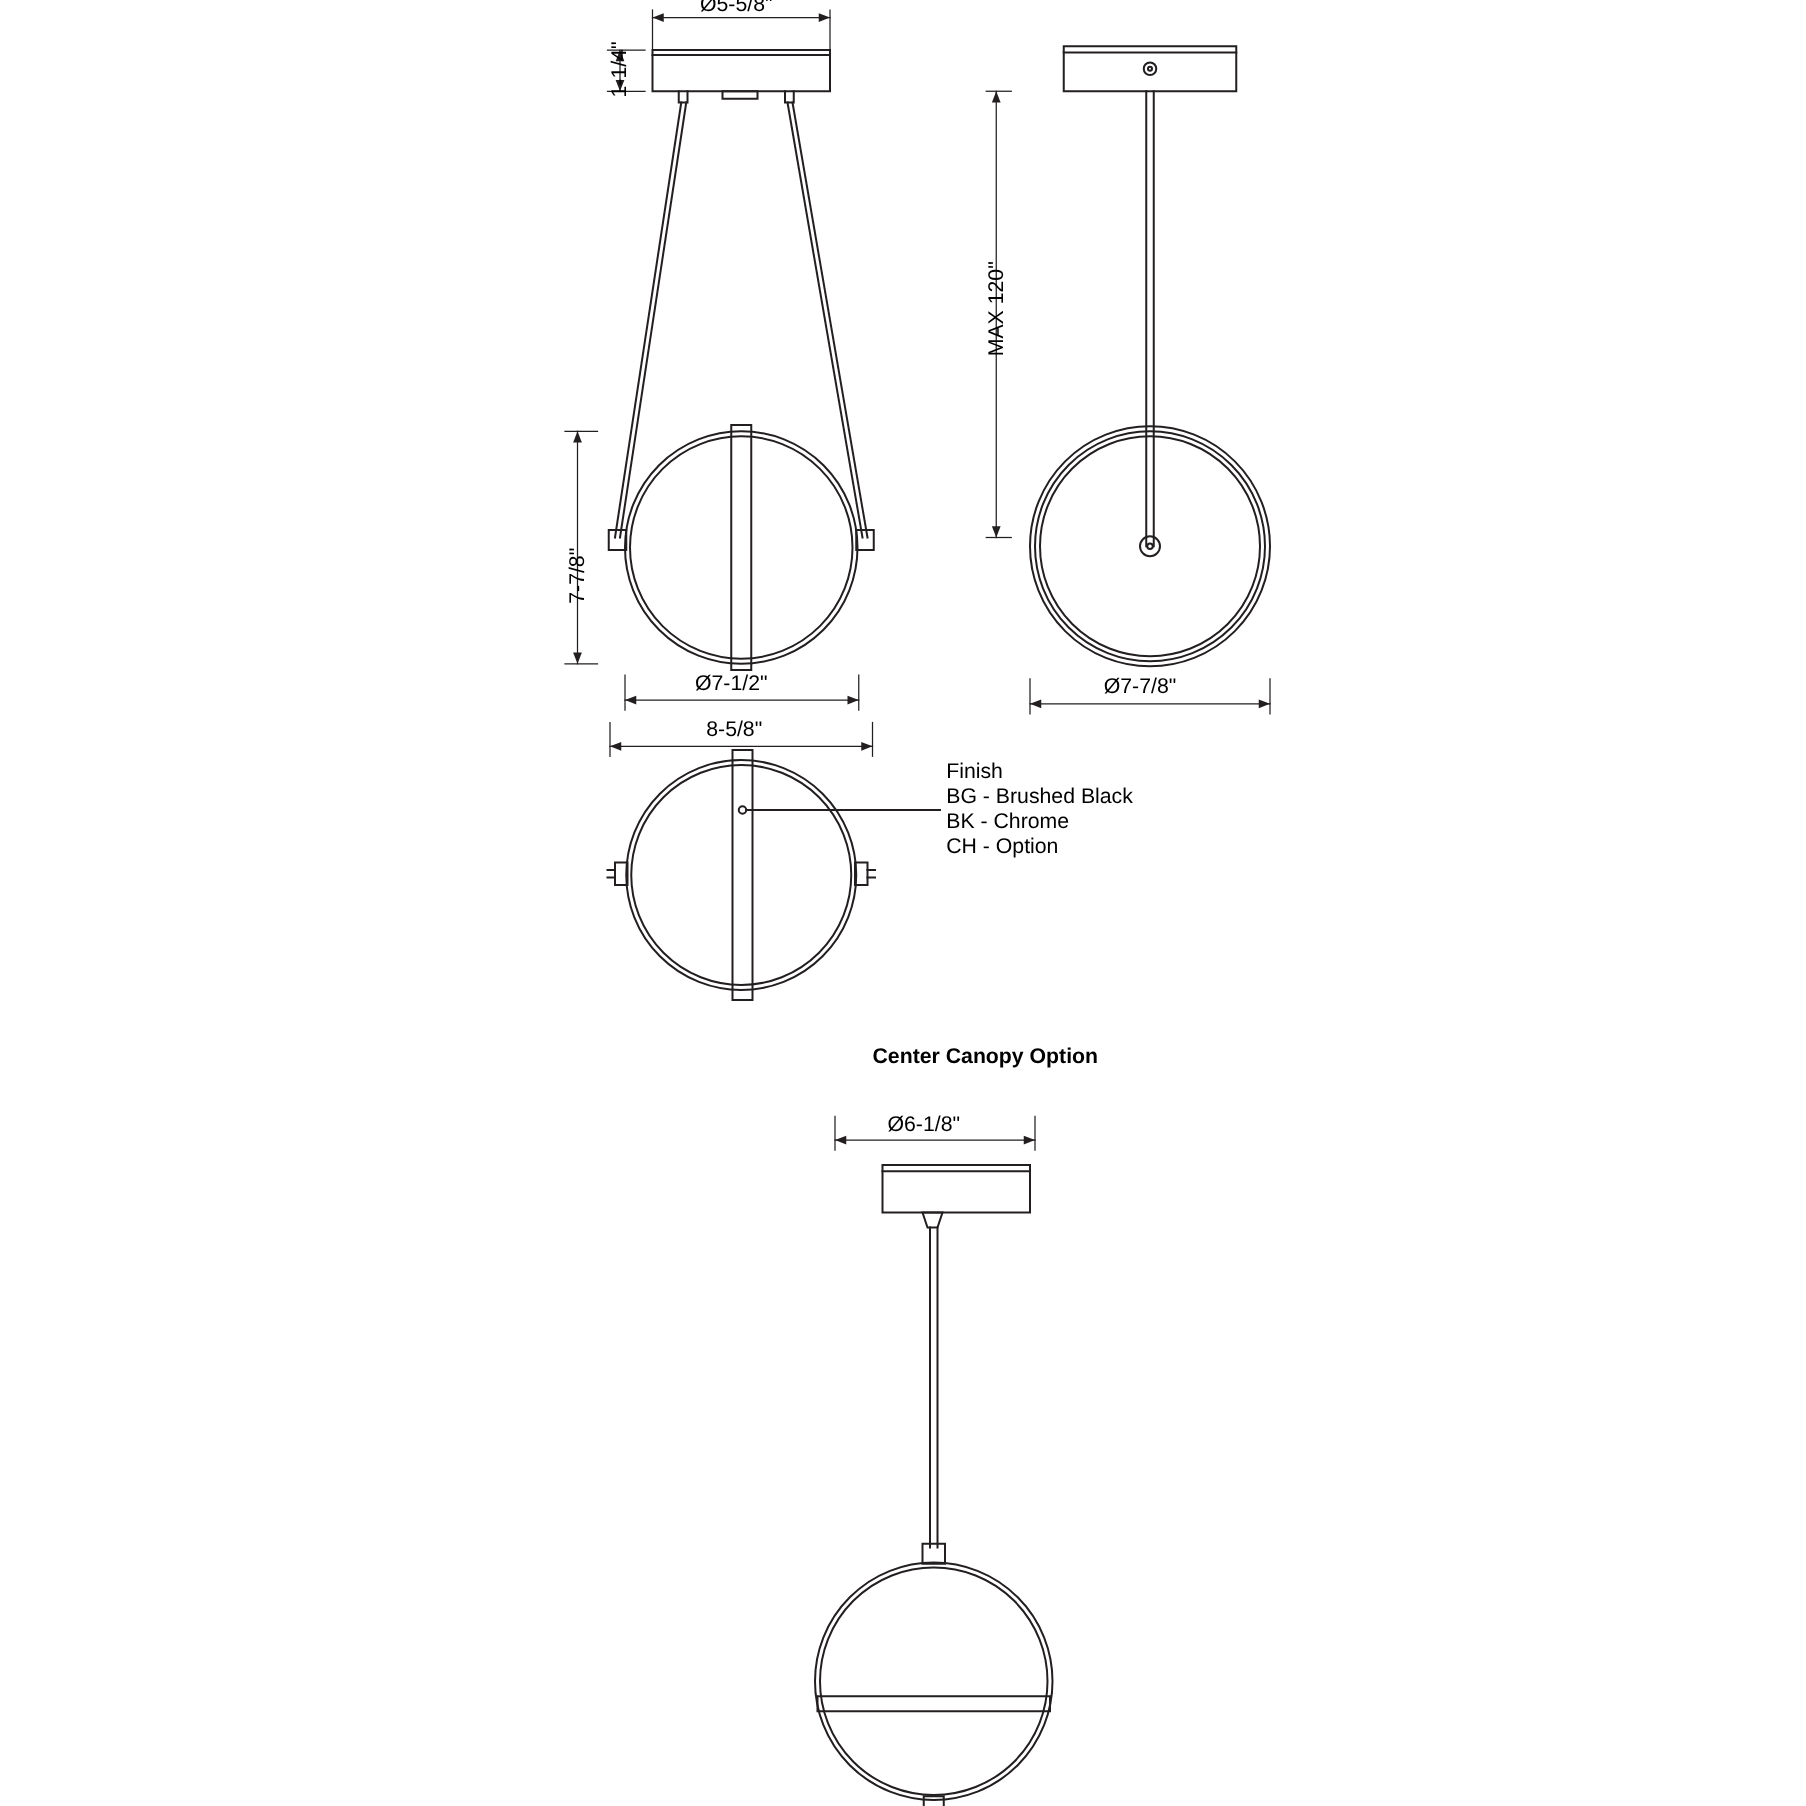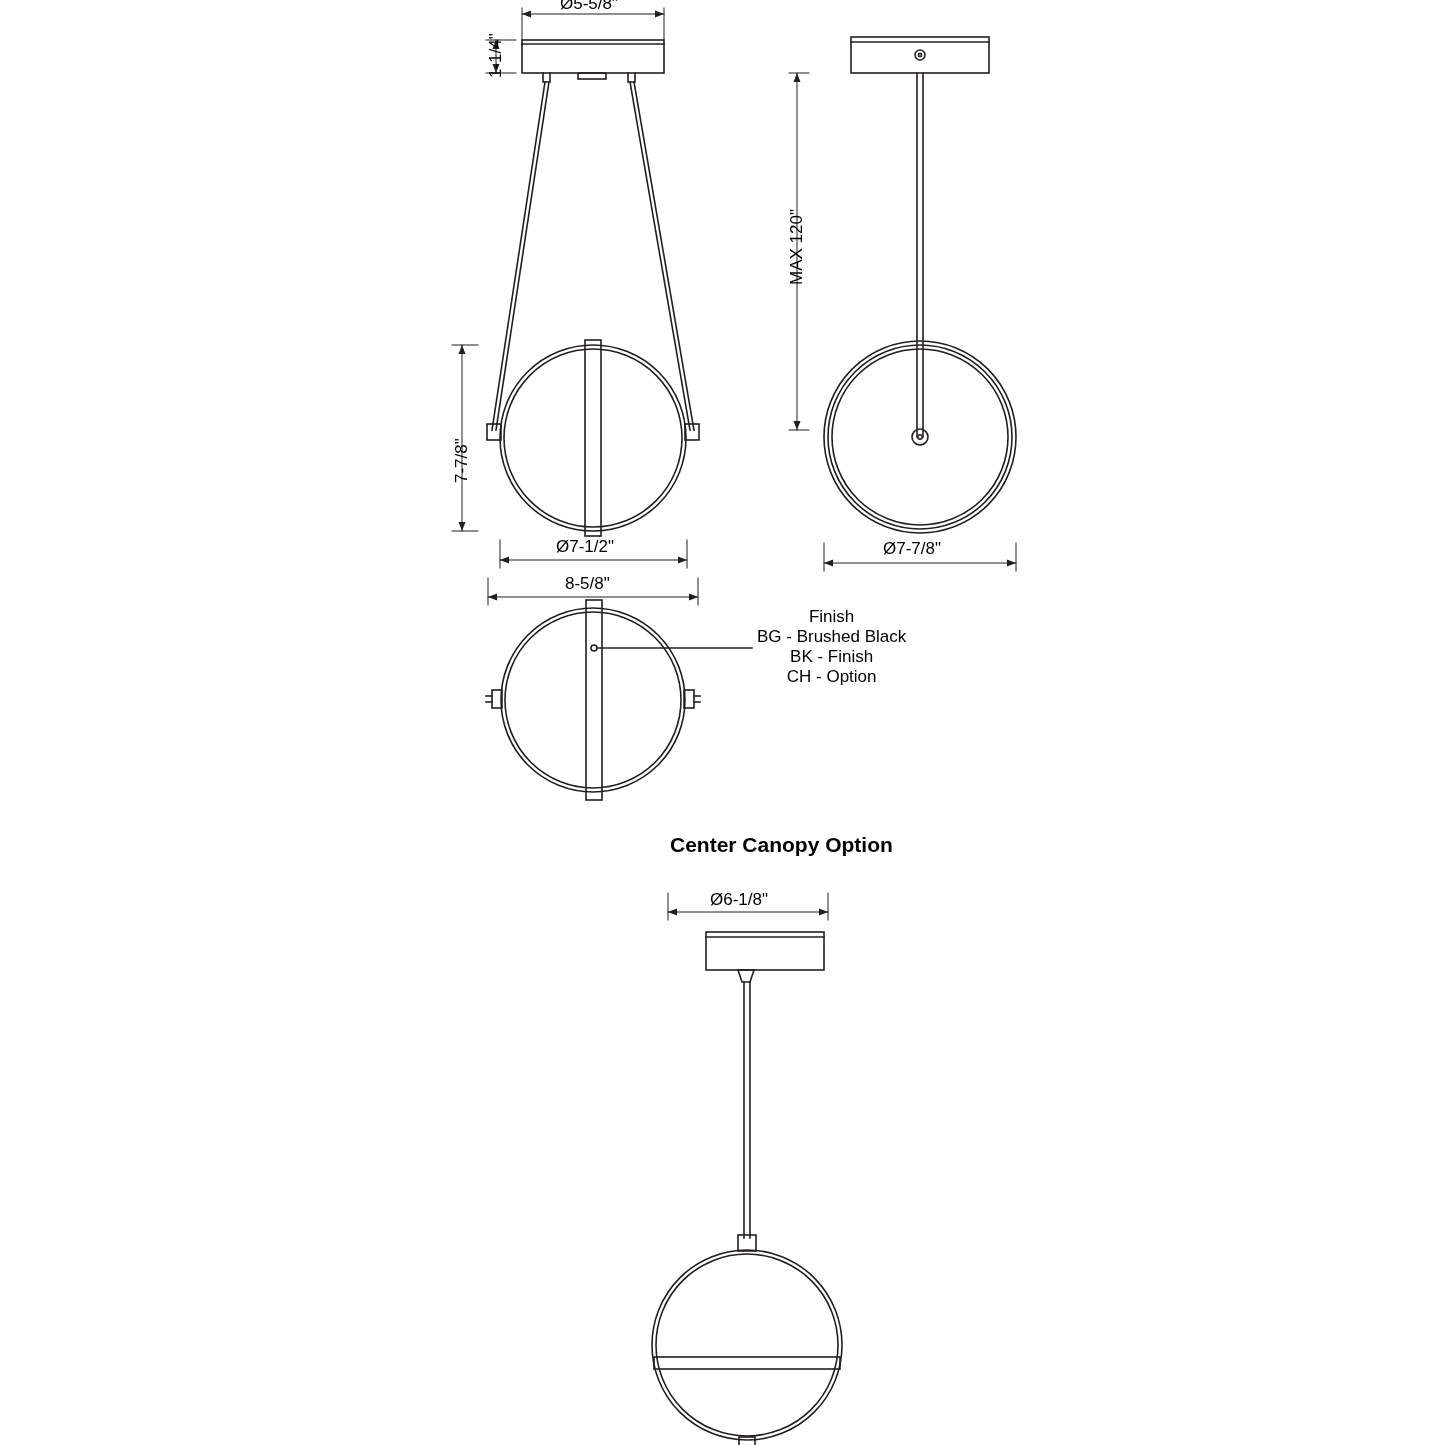--- a/index.html
+++ b/index.html
@@ -32,28 +32,28 @@
     line-height: 20px;
     white-space: nowrap;
     color: #000;
   }
   .lbl.vert {
     transform-origin: left top;
     transform: rotate(-90deg);
   }
   .lbl.bold {
     font-weight: bold;
-    font-size: 21px;
+    font-size: 17px;
+    margin-left: 28px;
   }
   .finish-block {
     position: absolute;
     font-size: 17px;
     line-height: 20px;
     white-space: nowrap;
-    text-align: center;
   }
   .finish-block div { color: #000; }
 </style>
 </head>
 <body>
 
 <div class="sheet">
 
   <svg class="drawing" viewBox="0 0 1445 1445">
     <g fill="none" stroke="#231f20" stroke-width="1.6" stroke-linecap="square">
@@ -204,21 +204,21 @@
 
   <div class="lbl vert" style="left:787px; top:285px;">MAX 120"</div>
 
   <div class="lbl" style="left:883px; top:539px;">Ø7-7/8"</div>
 
   <div class="lbl" style="left:565px; top:574px;">8-5/8"</div>
 
   <div class="finish-block" style="left:757px; top:607px;">
     <div>Finish</div>
     <div>BG - Brushed Black</div>
-    <div>BK - Finish</div>
+    <div>BK - Chrome</div>
     <div>CH - Option</div>
   </div>
 
   <div class="lbl bold" style="left:670px; top:835px;">Center Canopy Option</div>
 
   <div class="lbl" style="left:710px; top:890px;">Ø6-1/8"</div>
 
 </div>
 
 </body></html>

